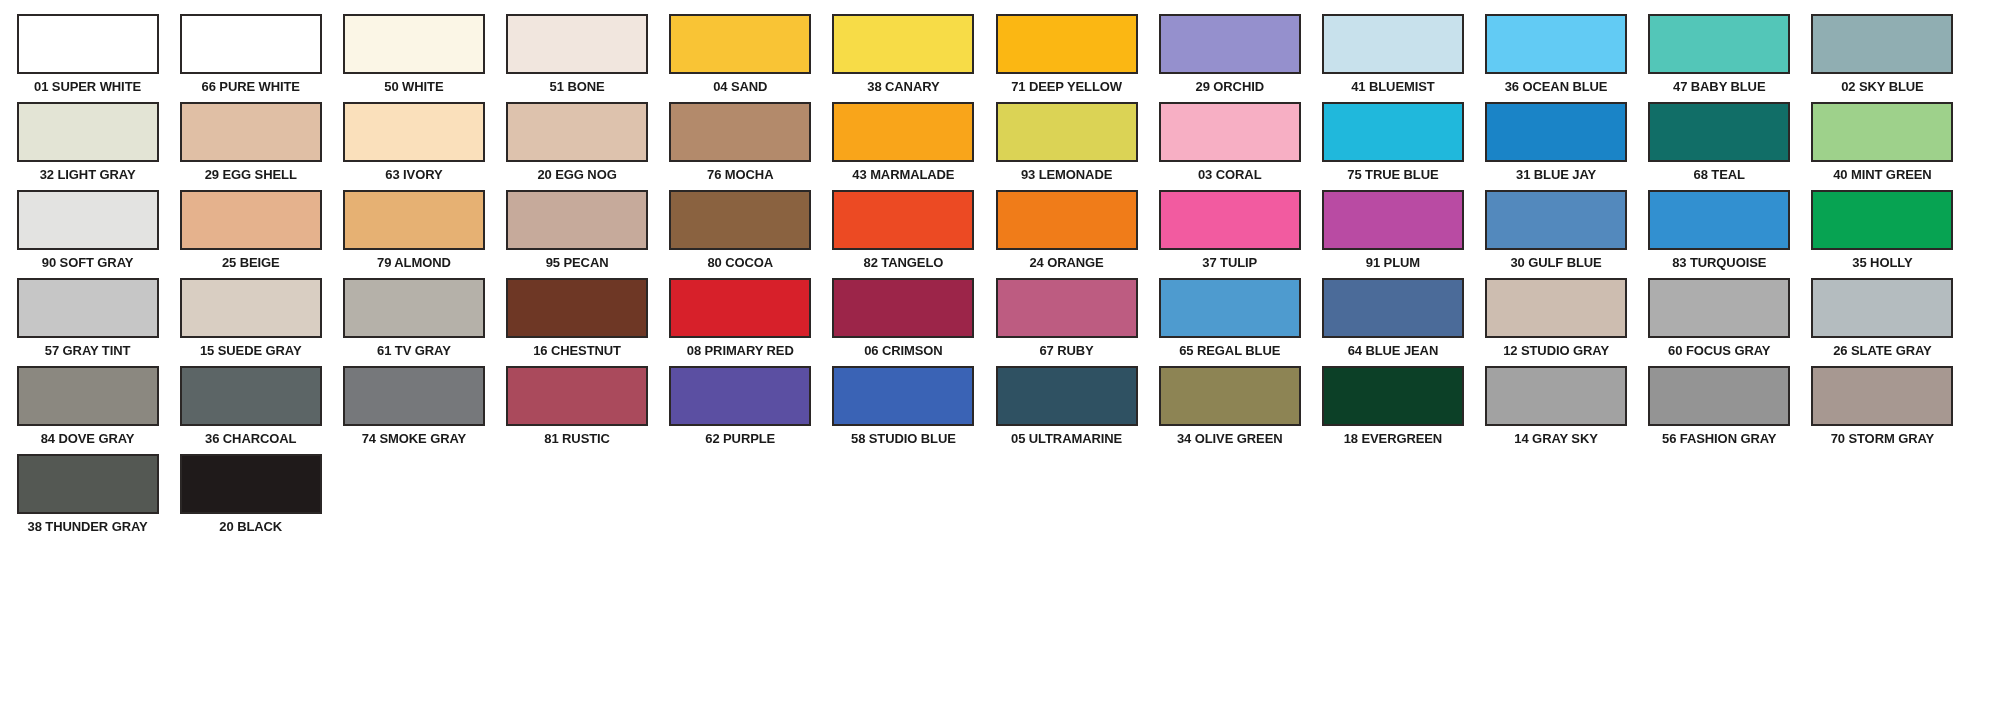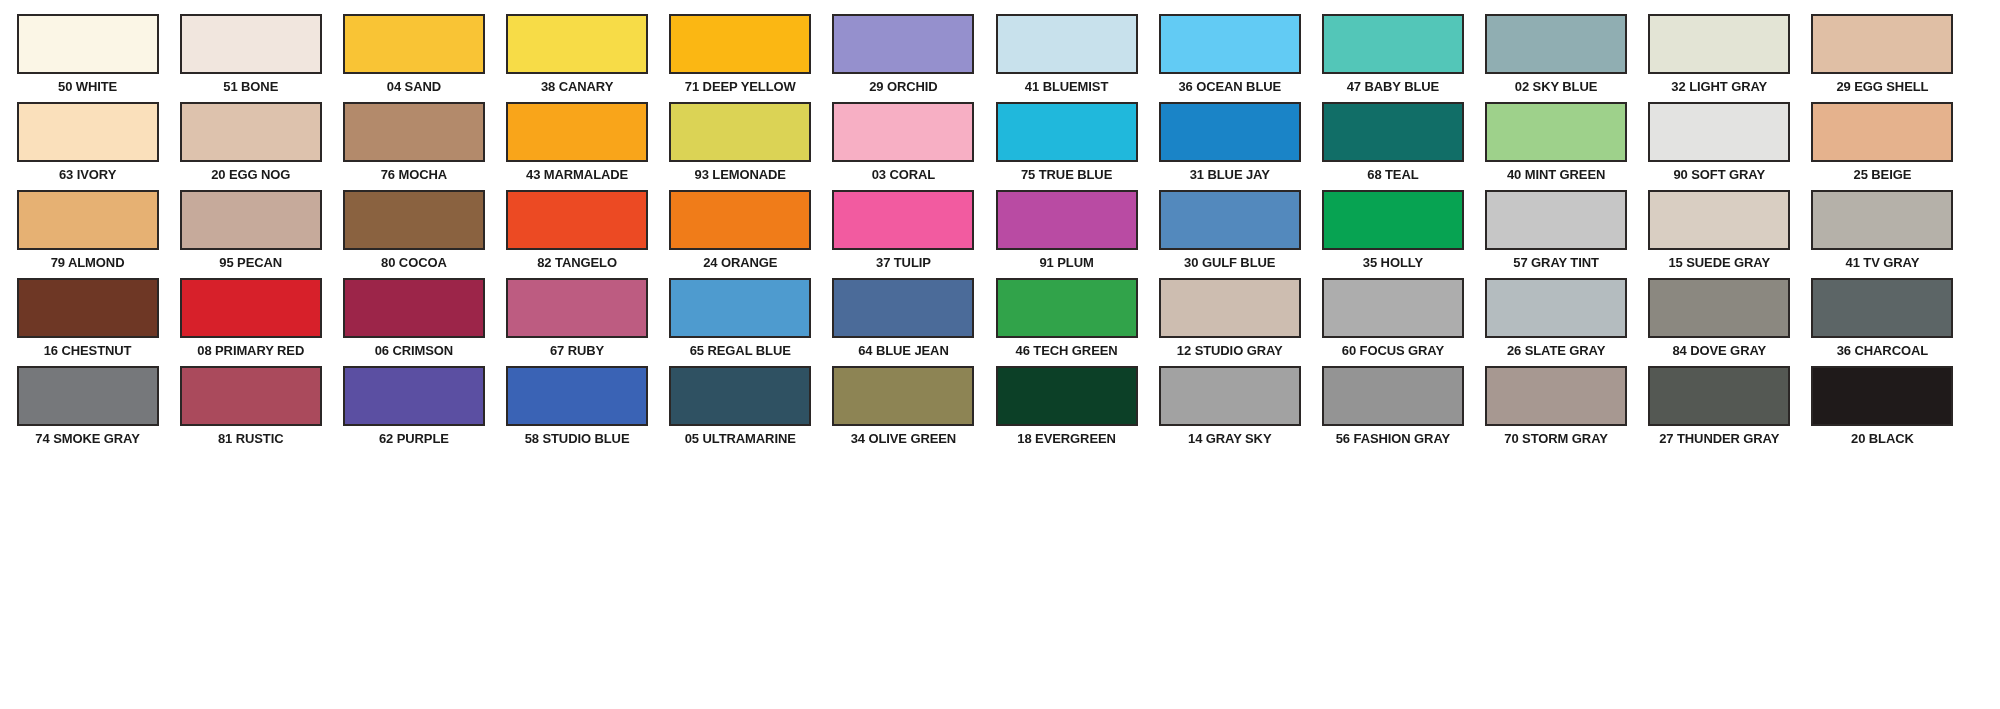--- a/index.html
+++ b/index.html
@@ -55,20 +55,28 @@
     font-family: "Liberation Sans", sans-serif;
     line-height: 15px;
   }
 </style>
 </head>
 <body>
 
 <div id="chart-root">
   <div class="swatch-grid">
       <div class="swatch-cell">
+        <div class="swatch-chip" style="background-color: rgb(255, 255, 255);"></div>
+        <div class="swatch-label">01 SUPER WHITE</div>
+      </div>
+      <div class="swatch-cell">
+        <div class="swatch-chip" style="background-color: rgb(255, 255, 255);"></div>
+        <div class="swatch-label">66 PURE WHITE</div>
+      </div>
+      <div class="swatch-cell">
         <div class="swatch-chip" style="background-color: rgb(251, 246, 230);"></div>
         <div class="swatch-label">50 WHITE</div>
       </div>
       <div class="swatch-cell">
         <div class="swatch-chip" style="background-color: rgb(241, 230, 222);"></div>
         <div class="swatch-label">51 BONE</div>
       </div>
       <div class="swatch-cell">
         <div class="swatch-chip" style="background-color: rgb(249, 196, 53);"></div>
         <div class="swatch-label">04 SAND</div>
@@ -183,34 +191,38 @@
       </div>
       <div class="swatch-cell">
         <div class="swatch-chip" style="background-color: rgb(185, 75, 163);"></div>
         <div class="swatch-label">91 PLUM</div>
       </div>
       <div class="swatch-cell">
         <div class="swatch-chip" style="background-color: rgb(83, 137, 189);"></div>
         <div class="swatch-label">30 GULF BLUE</div>
       </div>
       <div class="swatch-cell">
+        <div class="swatch-chip" style="background-color: rgb(50, 144, 208);"></div>
+        <div class="swatch-label">83 TURQUOISE</div>
+      </div>
+      <div class="swatch-cell">
         <div class="swatch-chip" style="background-color: rgb(7, 163, 82);"></div>
         <div class="swatch-label">35 HOLLY</div>
       </div>
       <div class="swatch-cell">
         <div class="swatch-chip" style="background-color: rgb(198, 198, 198);"></div>
         <div class="swatch-label">57 GRAY TINT</div>
       </div>
       <div class="swatch-cell">
         <div class="swatch-chip" style="background-color: rgb(217, 206, 194);"></div>
         <div class="swatch-label">15 SUEDE GRAY</div>
       </div>
       <div class="swatch-cell">
         <div class="swatch-chip" style="background-color: rgb(181, 177, 169);"></div>
-        <div class="swatch-label">41 TV GRAY</div>
+        <div class="swatch-label">61 TV GRAY</div>
       </div>
       <div class="swatch-cell">
         <div class="swatch-chip" style="background-color: rgb(110, 55, 37);"></div>
         <div class="swatch-label">16 CHESTNUT</div>
       </div>
       <div class="swatch-cell">
         <div class="swatch-chip" style="background-color: rgb(215, 32, 42);"></div>
         <div class="swatch-label">08 PRIMARY RED</div>
       </div>
       <div class="swatch-cell">
@@ -223,24 +235,20 @@
       </div>
       <div class="swatch-cell">
         <div class="swatch-chip" style="background-color: rgb(78, 155, 207);"></div>
         <div class="swatch-label">65 REGAL BLUE</div>
       </div>
       <div class="swatch-cell">
         <div class="swatch-chip" style="background-color: rgb(75, 107, 153);"></div>
         <div class="swatch-label">64 BLUE JEAN</div>
       </div>
       <div class="swatch-cell">
-        <div class="swatch-chip" style="background-color: rgb(49, 163, 74);"></div>
-        <div class="swatch-label">46 TECH GREEN</div>
-      </div>
-      <div class="swatch-cell">
         <div class="swatch-chip" style="background-color: rgb(205, 189, 176);"></div>
         <div class="swatch-label">12 STUDIO GRAY</div>
       </div>
       <div class="swatch-cell">
         <div class="swatch-chip" style="background-color: rgb(173, 173, 173);"></div>
         <div class="swatch-label">60 FOCUS GRAY</div>
       </div>
       <div class="swatch-cell">
         <div class="swatch-chip" style="background-color: rgb(180, 188, 191);"></div>
         <div class="swatch-label">26 SLATE GRAY</div>
@@ -288,21 +296,21 @@
       <div class="swatch-cell">
         <div class="swatch-chip" style="background-color: rgb(148, 148, 148);"></div>
         <div class="swatch-label">56 FASHION GRAY</div>
       </div>
       <div class="swatch-cell">
         <div class="swatch-chip" style="background-color: rgb(167, 152, 145);"></div>
         <div class="swatch-label">70 STORM GRAY</div>
       </div>
       <div class="swatch-cell">
         <div class="swatch-chip" style="background-color: rgb(84, 88, 83);"></div>
-        <div class="swatch-label">27 THUNDER GRAY</div>
+        <div class="swatch-label">38 THUNDER GRAY</div>
       </div>
       <div class="swatch-cell">
         <div class="swatch-chip" style="background-color: rgb(31, 26, 26);"></div>
         <div class="swatch-label">20 BLACK</div>
       </div>
       <div class="swatch-cell is-empty"></div>
       <div class="swatch-cell is-empty"></div>
       <div class="swatch-cell is-empty"></div>
       <div class="swatch-cell is-empty"></div>
       <div class="swatch-cell is-empty"></div>

